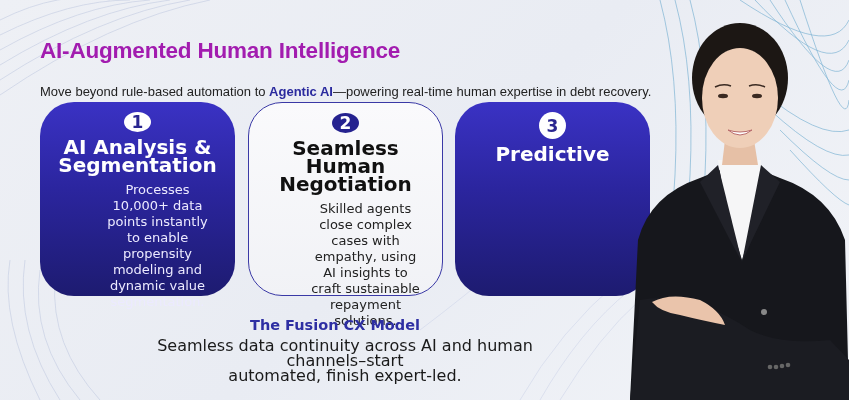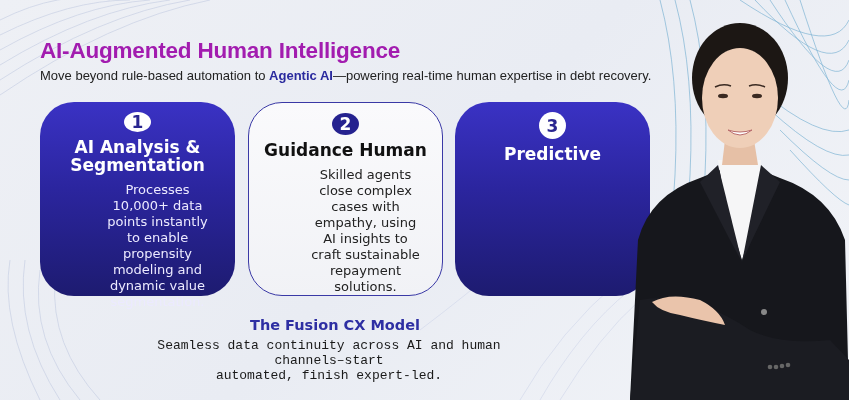--- a/index.html
+++ b/index.html
@@ -13,21 +13,21 @@
     .bg-lines {
       position: absolute; inset: 0; pointer-events: none;
     }
     .title {
       position: absolute; left: 40px; top: 38px;
       font-family: "Liberation Sans", sans-serif;
       font-weight: 700; font-size: 22.5px; color: #a21caf;
       letter-spacing: -0.2px;
     }
     .subtitle {
-      position: absolute; left: 40px; top: 68px;
+      position: absolute; left: 40px; top: 84px;
       font-family: "Liberation Sans", sans-serif;
       font-size: 13px; color: #222; white-space: nowrap;
     }
     .subtitle .hl { color: #2a2a9e; font-weight: 700; }
     .card {
       position: absolute; top: 102px; width: 195px; height: 194px;
       border-radius: 34px;
       display: flex; flex-direction: column; align-items: center;
       text-align: center; padding-top: 10px;
     }
@@ -41,35 +41,35 @@
       color: #111;
     }
     .badge {
       width: 27px; height: 27px; border-radius: 50%;
       display: flex; align-items: center; justify-content: center;
       font-weight: 700; font-size: 17px; margin-bottom: 6px;
     }
     .card.dark .badge { background: #fff; color: #2a2690; }
     .card.light .badge { background: #25228f; color: #fff; }
     .card-title {
-      font-weight: 700; font-size: 17px; line-height: 18px;
+      font-weight: 700; font-size: 20px; line-height: 18px;
       margin-bottom: 8px;
     }
     .card-body {
       font-size: 13px; line-height: 16px; padding: 0 20px; margin-left: 40px;
     }
     .card.dark .card-body { color: #eceaff; }
     .card.light .card-body { color: #222; }
     .fusion-title {
       position: absolute; left: 190px; width: 290px; top: 317px;
       text-align: center; font-weight: 700; font-size: 14.5px; color: #2e2fa3;
     }
     .fusion-body {
-      position: absolute; left: 129px; width: 400px; top: 338px;
-      text-align: center; font-size: 13px; line-height: 15px; color: #1a1a1a; font-family: Liberation Mono, monospace;
+      position: absolute; left: 145px; width: 400px; top: 338px;
+      text-align: center; font-size: 16px; line-height: 15px; color: #1a1a1a;
     }
     .person {
       position: absolute; left: 630px; top: 0; width: 219px; height: 400px;
     }
   </style>
 </head>
 <body>
 
 <svg class="bg-lines" width="849" height="400" viewBox="0 0 849 400">
   <g fill="none" stroke="#b9c3dd" stroke-width="0.7" opacity="0.7">
@@ -114,21 +114,22 @@
   <div class="card-title">
     <div>AI Analysis &amp;</div>
     <div>Segmentation</div>
   </div>
   <div class="card-body">Processes 10,000+ data points instantly to enable propensity modeling and dynamic value segmentation.</div>
 </div>
 
 <div class="card light" style="left:248px;">
   <div class="badge">2</div>
   <div class="card-title">
-    <div>Guidance Human</div>
+    <div>Seamless Human</div>
+    <div>Negotiation</div>
   </div>
   <div class="card-body">Skilled agents close complex cases with empathy, using AI insights to craft sustainable repayment solutions.</div>
 </div>
 
 <div class="card dark" style="left:455px;">
   <div class="badge">3</div>
   <div class="card-title">
     <div>Predictive</div>
   </div>
 </div>

